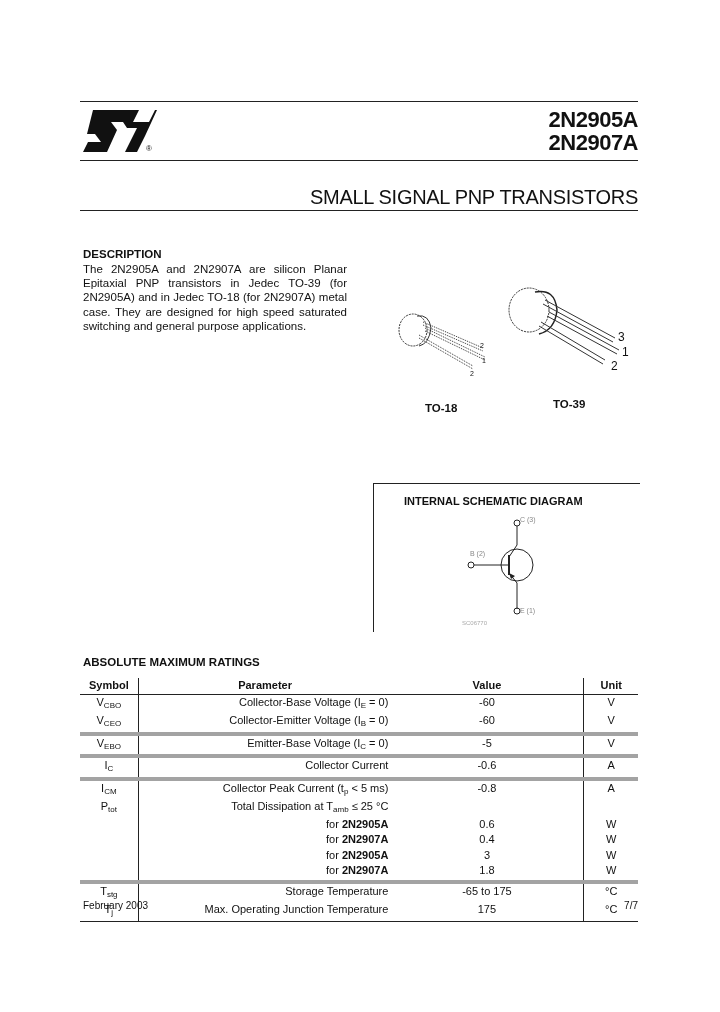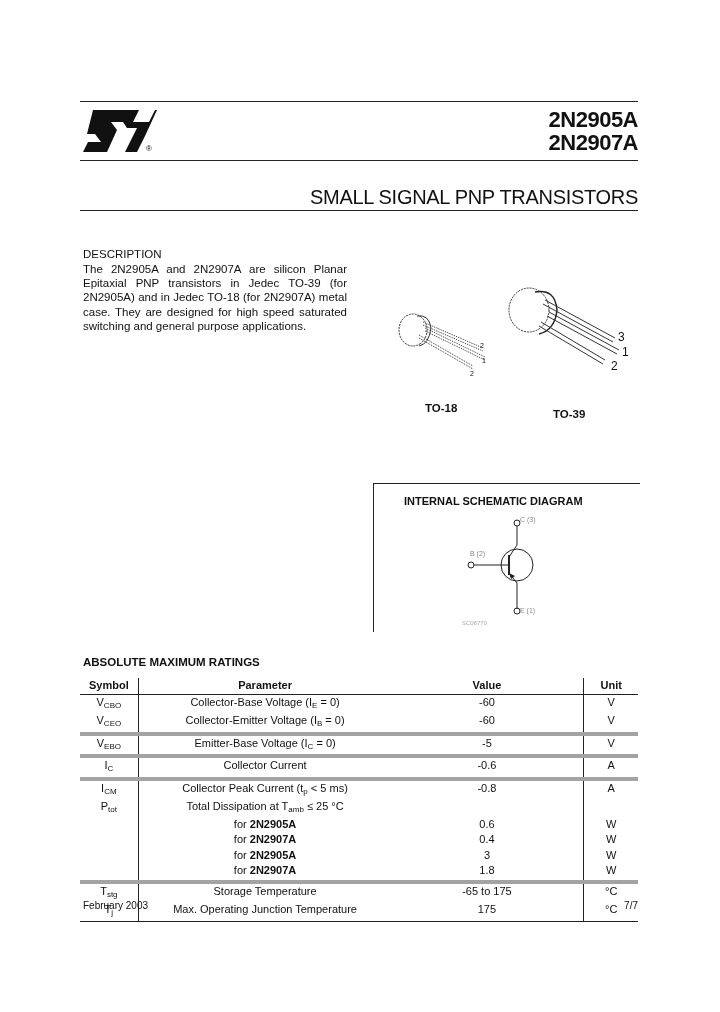--- a/index.html
+++ b/index.html
@@ -1,31 +1,31 @@
 <!DOCTYPE html>
 <html><head>
 <meta charset="utf-8">
 <style>
   html,body{margin:0;padding:0;background:#fff;}
   body{width:720px;height:1012px;position:relative;font-family:"Liberation Sans",sans-serif;color:#111;overflow:hidden;}
   .abs{position:absolute;}
   .hr{position:absolute;left:80px;width:558px;height:1px;background:#222;}
   .part{font-weight:bold;font-size:22px;line-height:24px;text-align:right;right:82px;letter-spacing:-0.5px;}
   .title{font-size:20px;right:82px;top:186px;letter-spacing:-0.3px;}
-  .desc-h{font-weight:normal;font-size:11.5px;left:83px;top:248px;}
+  .desc-h{font-weight:bold;font-size:11.5px;left:83px;top:248px;}
   .desc{left:83px;top:262px;width:264px;font-size:11.5px;line-height:14.2px;text-align:justify;}
   .pkg-label{font-weight:bold;font-size:11.5px;}
   .sch-box{left:373px;top:483px;width:266px;height:148px;border-left:1px solid #222;border-top:1px solid #222;}
   .sch-title{font-weight:bold;font-size:11px;left:404px;top:495px;}
   .amr-h{font-weight:bold;font-size:11.5px;left:83px;top:656px;}
   table.amr{position:absolute;left:80px;top:678px;width:558px;border-collapse:collapse;font-size:11px;}
   table.amr td, table.amr th{padding:0 2px;height:15.5px;line-height:15.5px;vertical-align:top;}
   table.amr th{font-weight:bold;}
   .c-sym{width:54px;text-align:center;border-right:1px solid #222;}
-  .c-par{width:250px;text-align:center;padding-left:3px !important;}
+  .c-par{width:250px;text-align:right;padding-left:3px !important;}
   .c-val{width:192px;text-align:center;}
   .c-unit{width:50px;text-align:center;border-left:1px solid #222;}
   tr.top-border td{border-top:4px solid #a3a3a3;}
   tr.bottom-border td{border-bottom:1px solid #222;}
   .thead td, .thead th{border-bottom:1px solid #222;}
   sub{font-size:8px;vertical-align:-2px;}
   .indent{padding-left:92px;margin-left:27px;}
   .footer{font-size:10px;top:900px;}
 </style>
 </head>
@@ -70,21 +70,21 @@
   <line x1="44" y1="32" x2="114" y2="70" stroke="#333"></line>
   <line x1="42" y1="36" x2="112" y2="74" stroke="#333"></line>
   <line x1="36" y1="42" x2="100" y2="80" stroke="#333"></line>
   <line x1="34" y1="46" x2="98" y2="84" stroke="#333"></line>
 </svg>
 <div class="abs" style="left:618px;top:330px;font-size:12px">3</div>
 <div class="abs" style="left:622px;top:345px;font-size:12px">1</div>
 <div class="abs" style="left:611px;top:359px;font-size:12px">2</div>
 
 <div class="abs pkg-label" style="left:425px;top:402px">TO-18</div>
-<div class="abs pkg-label" style="left:553px;top:408px">TO-39</div>
+<div class="abs pkg-label" style="left:553px;top:398px">TO-39</div>
 
 <div class="abs sch-box"></div>
 <div class="abs sch-title">INTERNAL SCHEMATIC DIAGRAM</div>
 <svg class="abs" style="left:460px;top:515px" width="90" height="100" viewBox="0 0 90 100">
   <circle cx="57" cy="50" r="16" fill="none" stroke="#222"></circle>
   <circle cx="57" cy="8" r="3" fill="none" stroke="#222"></circle>
   <line x1="57" y1="11" x2="57" y2="30" stroke="#222"></line>
   <line x1="57" y1="30" x2="49" y2="42" stroke="#222"></line>
   <line x1="49" y1="40" x2="49" y2="60" stroke="#222" stroke-width="2"></line>
   <circle cx="11" cy="50" r="3" fill="none" stroke="#222"></circle>

